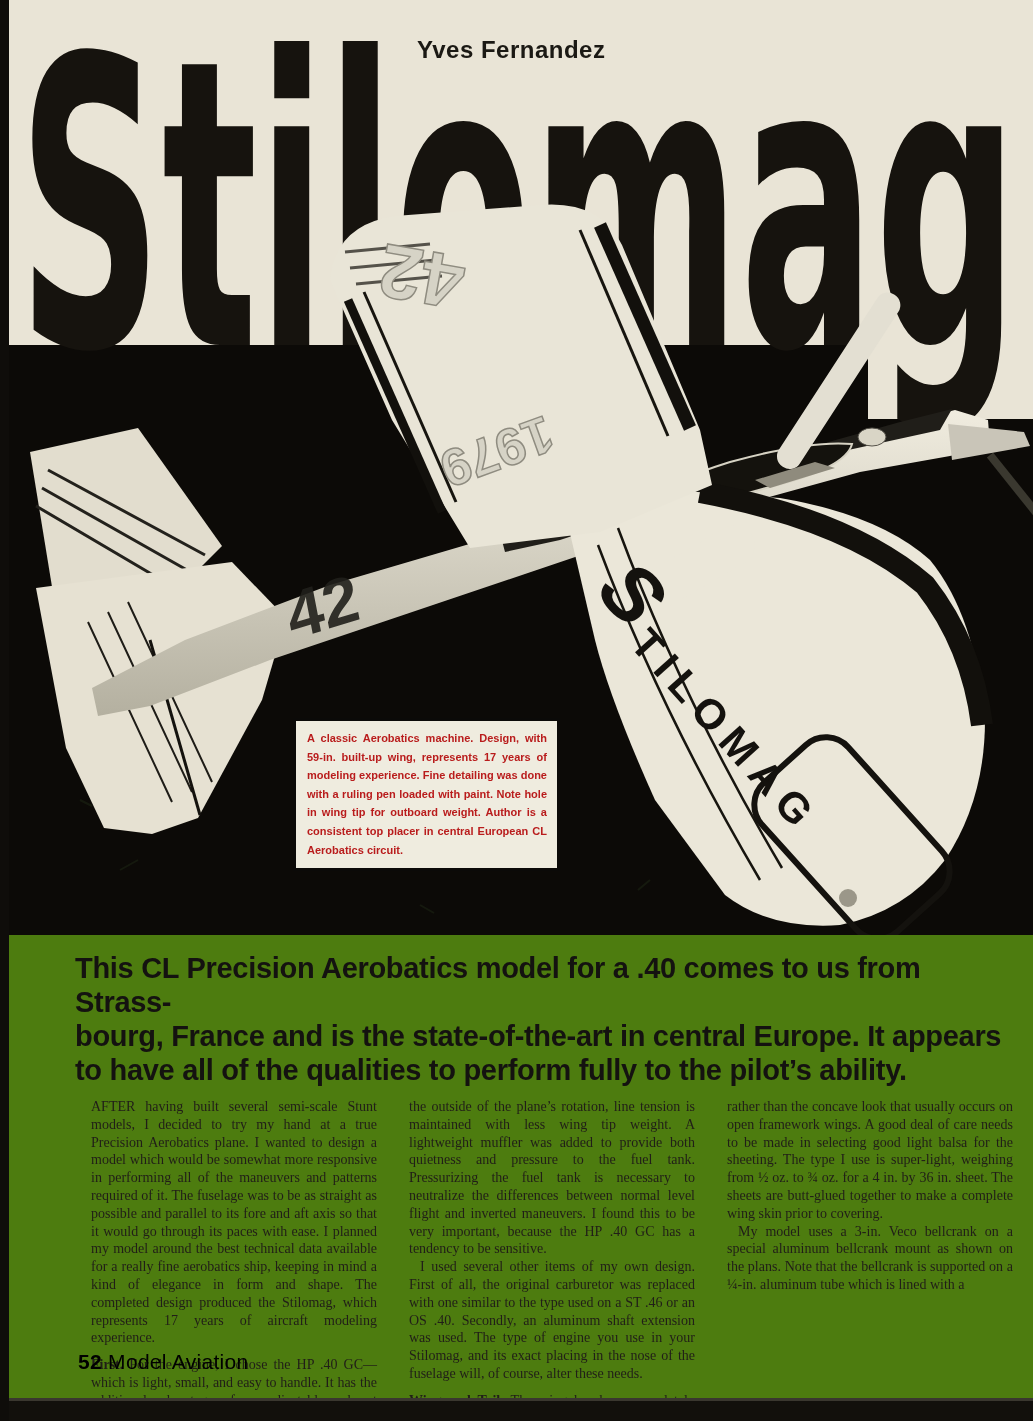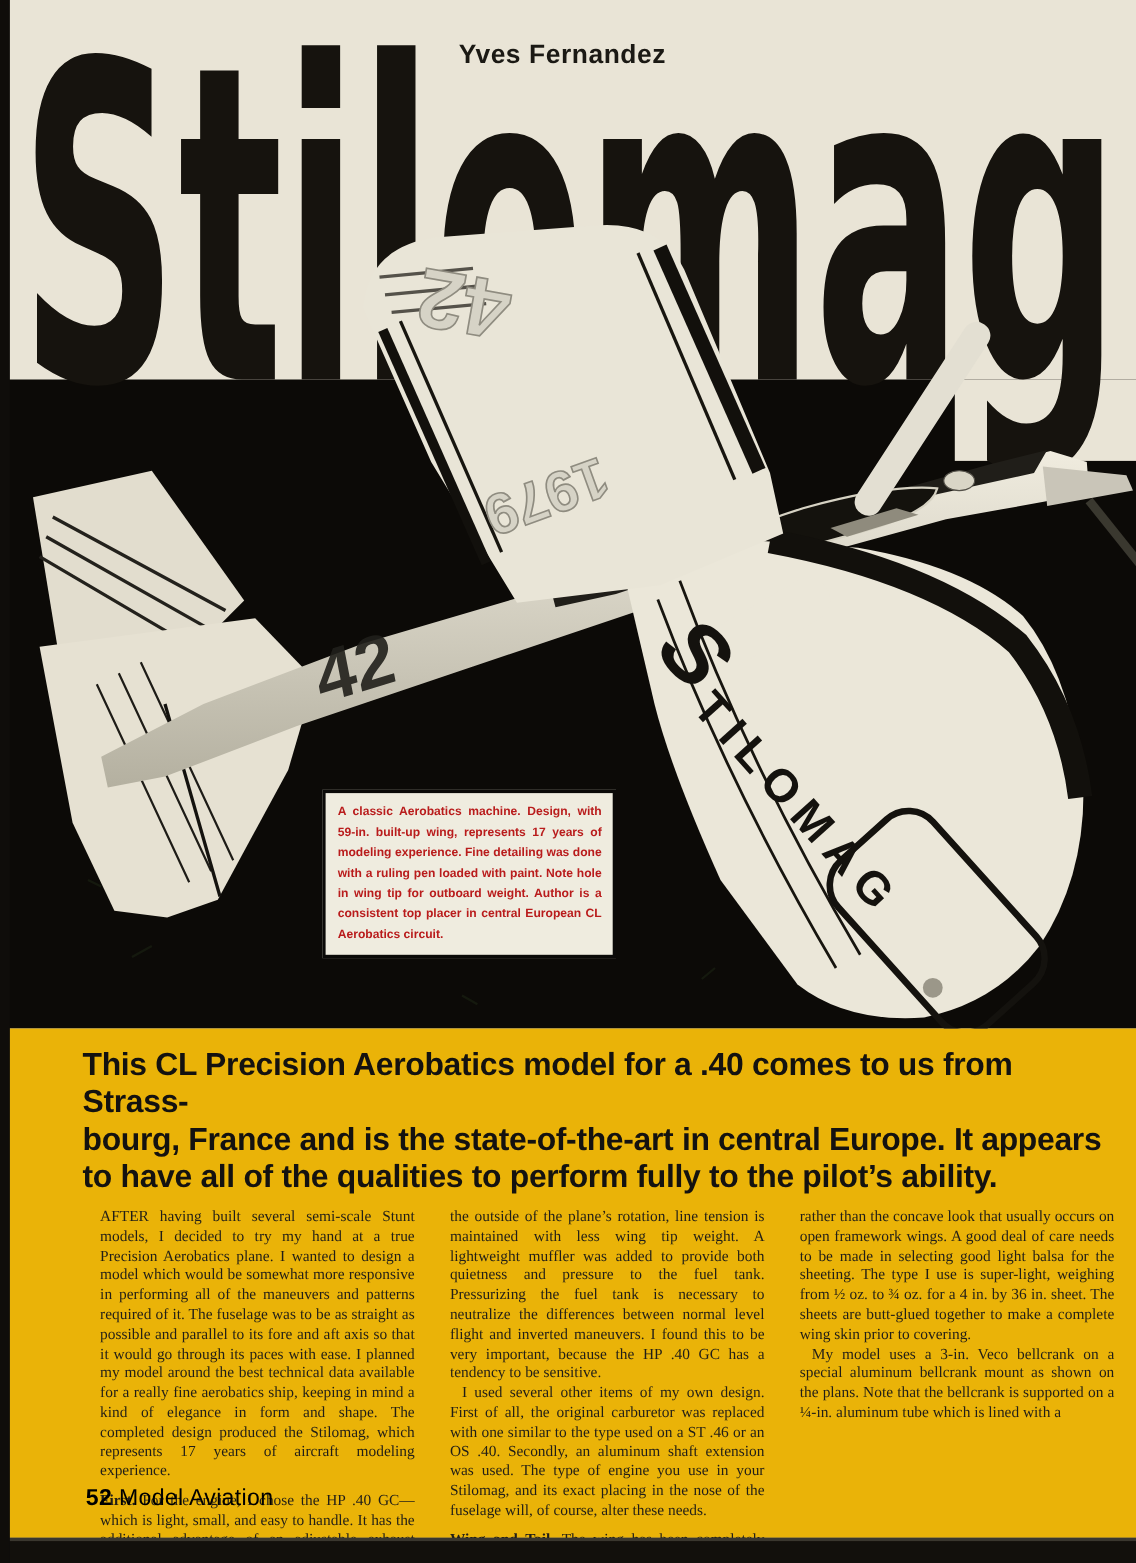--- a/index.html
+++ b/index.html
@@ -31,21 +31,21 @@
     position:absolute;left:293px;top:718px;width:240px;z-index:35;
     background:#efecdf;border:3px solid #0b0a08;
     padding:8px 10px 9px 11px;
     font-size:11px;line-height:18.6px;font-weight:bold;color:#b91c1c;
     text-align:justify;
   }
 
   
   .article{
     position:absolute;left:0;top:935px;width:1033px;height:463px;z-index:6;
-    background:#eab308;box-sizing:border-box;
+    background:#4d7c0f;box-sizing:border-box;
     padding:16px 20px 0 75px;
   }
   .intro{
     font-size:29px;line-height:34px;font-weight:bold;color:#141210;
     letter-spacing:-.3px;white-space:pre-line;
   }
   .columns{display:flex;gap:32px;margin-top:11px;margin-left:16px;}
   .col{flex:1 1 0;font-family:"Liberation Serif",serif;font-size:14px;line-height:17.8px;
        text-align:justify;color:#211e18;}
   .col p{margin:0;}

